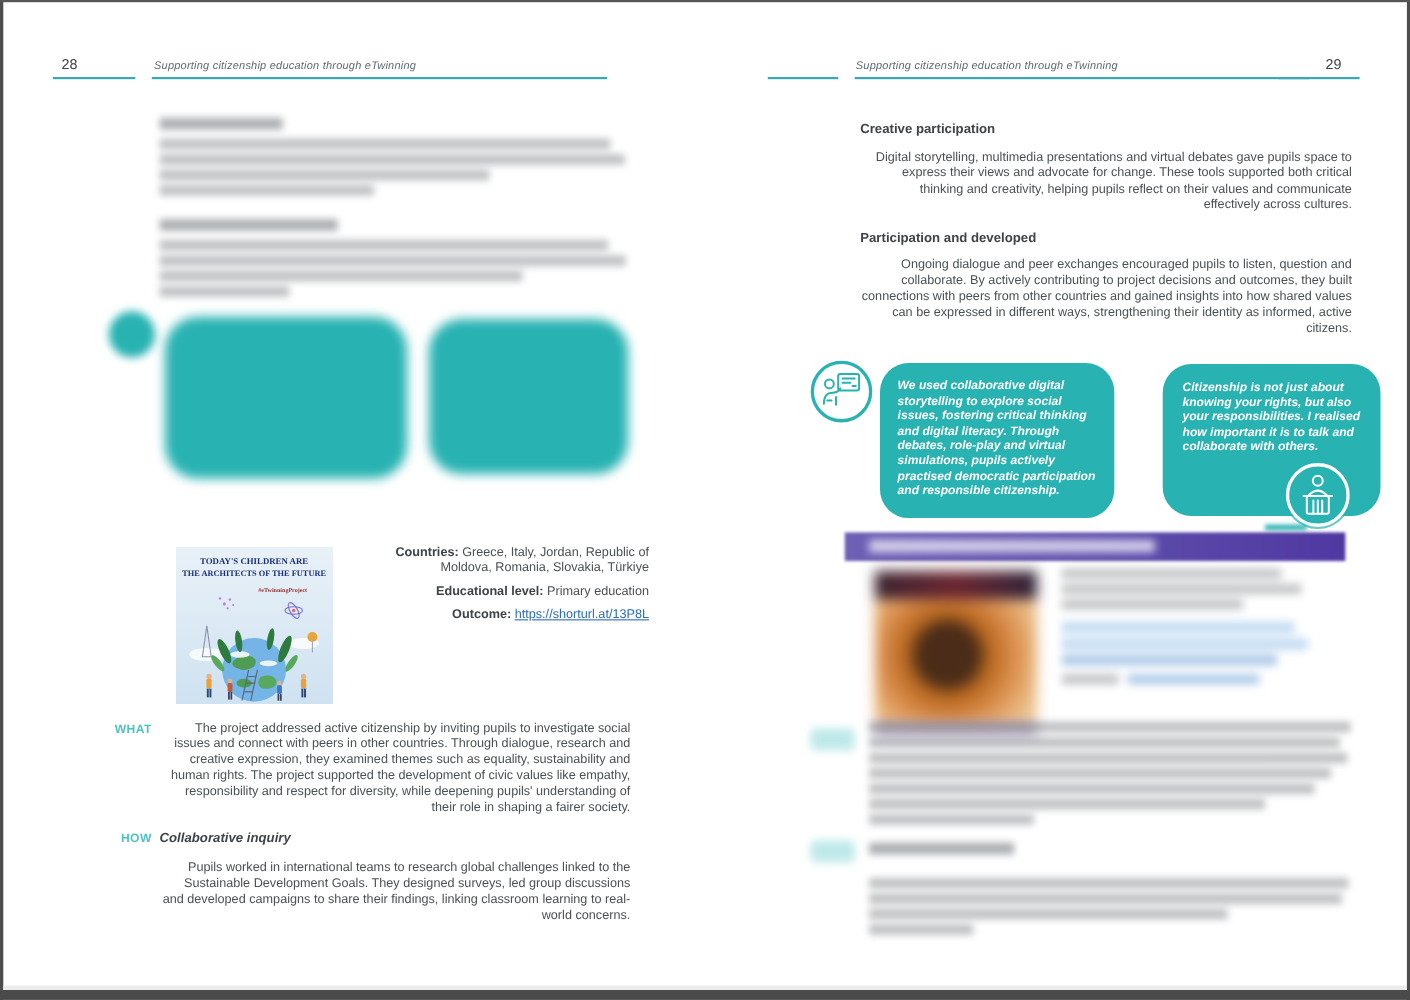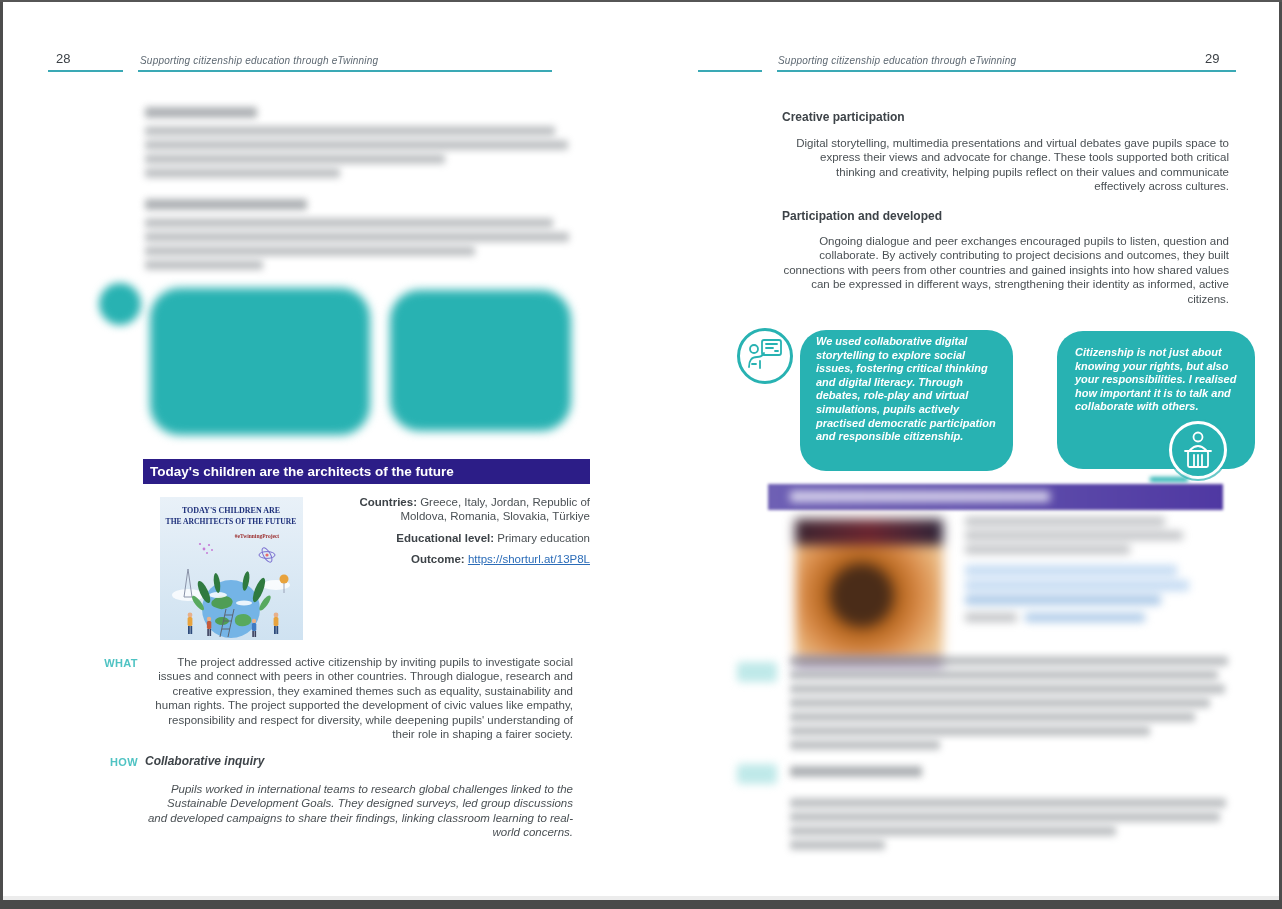--- a/index.html
+++ b/index.html
@@ -63,21 +63,20 @@
   <div class="blur-line dark" style="left:145px;top:199px;width:162px;height:11px;"></div>
   <div class="blur-line" style="left:145px;top:218px;width:408px;height:10px;"></div>
   <div class="blur-line" style="left:145px;top:232px;width:424px;height:10px;"></div>
   <div class="blur-line" style="left:145px;top:246px;width:330px;height:10px;"></div>
   <div class="blur-line" style="left:145px;top:260px;width:118px;height:10px;"></div>
 
   <div class="blur-teal" style="left:99px;top:283px;width:42px;height:42px;border-radius:50%;filter:blur(4px);"></div>
   <div class="blur-teal" style="left:150px;top:288px;width:220px;height:147px;border-radius:30px;"></div>
   <div class="blur-teal" style="left:390px;top:290px;width:181px;height:141px;border-radius:30px;"></div>
 
-  <div class="banner" style="left:143px;top:459px;width:447px;height:25px;">Today's children are the architects of the future</div>
 
   <div class="abs" style="left:160px;top:497px;width:143px;height:143px;">
     <svg width="143" height="143" viewBox="0 0 143 143">
       <defs>
         <linearGradient id="sky" x1="0" y1="0" x2="0" y2="1">
           <stop offset="0" stop-color="#e9f1f8"></stop>
             <stop offset="1" stop-color="#cfe2f1"></stop>
         </linearGradient>
       </defs>
       <rect width="143" height="143" fill="url(#sky)"></rect>
@@ -157,21 +156,21 @@
     <p class="detail"><strong>Countries:</strong> <span>Greece, Italy, Jordan, Republic of Moldova, Romania, Slovakia, Türkiye</span></p>
     <p class="detail"><strong>Educational level:</strong> <span>Primary education</span></p>
     <p class="detail"><strong>Outcome:</strong> <a class="link">https://shorturl.at/13P8L</a></p>
   </div>
 
   <div class="abs label-teal" style="left:92px;top:657px;width:46px;">WHAT</div>
   <div class="abs body-text" style="left:145px;top:655px;width:428px;">The project addressed active citizenship by inviting pupils to investigate social issues and connect with peers in other countries. Through dialogue, research and creative expression, they examined themes such as equality, sustainability and human rights. The project supported the development of civic values like empathy, responsibility and respect for diversity, while deepening pupils' understanding of their role in shaping a fairer society.</div>
 
   <div class="abs label-teal" style="left:92px;top:756px;width:46px;">HOW</div>
   <div class="abs h2" style="left:145px;top:754px;font-style:italic;">Collaborative inquiry</div>
-  <div class="abs body-text" style="left:145px;top:782px;width:428px;font-style:italic;">Pupils worked in international teams to research global challenges linked to the Sustainable Development Goals. They designed surveys, led group discussions and developed campaigns to share their findings, linking classroom learning to real-world concerns.</div>
+  <div class="abs body-text" style="left:145px;top:782px;width:428px;">Pupils worked in international teams to research global challenges linked to the Sustainable Development Goals. They designed surveys, led group discussions and developed campaigns to share their findings, linking classroom learning to real-world concerns.</div>
 
   <div class="tline" style="left:698px;top:70px;width:64px;"></div>
   <div class="abs runhead" style="left:778px;top:55px;">Supporting citizenship education through eTwinning</div>
   <div class="tline" style="left:777px;top:70px;width:413px;"></div>
   <div class="abs pagenum" style="left:1205px;top:51px;">29</div>
   <div class="tline" style="left:1162px;top:70px;width:74px;"></div>
 
   <div class="abs h2" style="left:782px;top:110px;">Creative participation</div>
   <div class="abs body-text" style="left:782px;top:136px;width:447px;">Digital storytelling, multimedia presentations and virtual debates gave pupils space to express their views and advocate for change. These tools supported both critical thinking and creativity, helping pupils reflect on their values and communicate effectively across cultures.</div>
 
@@ -185,21 +184,21 @@
         <path d="M26 13 L37 13"></path>
           <path d="M26 17 L33 17"></path>
           <path d="M35 20 L38 20"></path>
         <circle cx="14" cy="18" r="4"></circle>
         <path d="M9 36 q0 -10 8 -10 q5 0 7 -4"></path>
         <path d="M20 30 L20 37"></path>
           <path d="M12 33 L16 33"></path>
       </g>
     </svg>
   </div>
-  <div class="bubble" style="left:800px;top:330px;width:213px;height:141px;padding:5px 16px;">We used collaborative digital storytelling to explore social issues, fostering critical thinking and digital literacy. Through debates, role-play and virtual simulations, pupils actively practised democratic participation and responsible citizenship.</div>
+  <div class="bubble" style="left:800px;top:330px;width:213px;height:141px;padding:15px 16px;">We used collaborative digital storytelling to explore social issues, fostering critical thinking and digital literacy. Through debates, role-play and virtual simulations, pupils actively practised democratic participation and responsible citizenship.</div>
 
   <div class="bubble" style="left:1025px;top:331px;width:198px;height:138px;padding:15px 18px;margin-left:32px;">Citizenship is not just about knowing your rights, but also your responsibilities. I realised how important it is to talk and collaborate with others.</div>
   <div class="icon-circle" style="left:1169px;top:421px;width:58px;height:58px;background:#28b2b2;border:3px solid #ffffff;box-shadow:0 0 0 2px rgba(40,178,178,.7);">
     <svg width="52" height="52" viewBox="0 0 52 52" style="display:block;">
       <g stroke="#ffffff" stroke-width="1.8" fill="none" stroke-linecap="round">
         <circle cx="26" cy="13" r="4.5"></circle>
         <path d="M18 26 q8 -8 16 0"></path>
         <path d="M13 27 L39 27"></path>
         <rect x="16" y="27" width="20" height="16" rx="1.5"></rect>
         <path d="M22 31 L22 43"></path>

